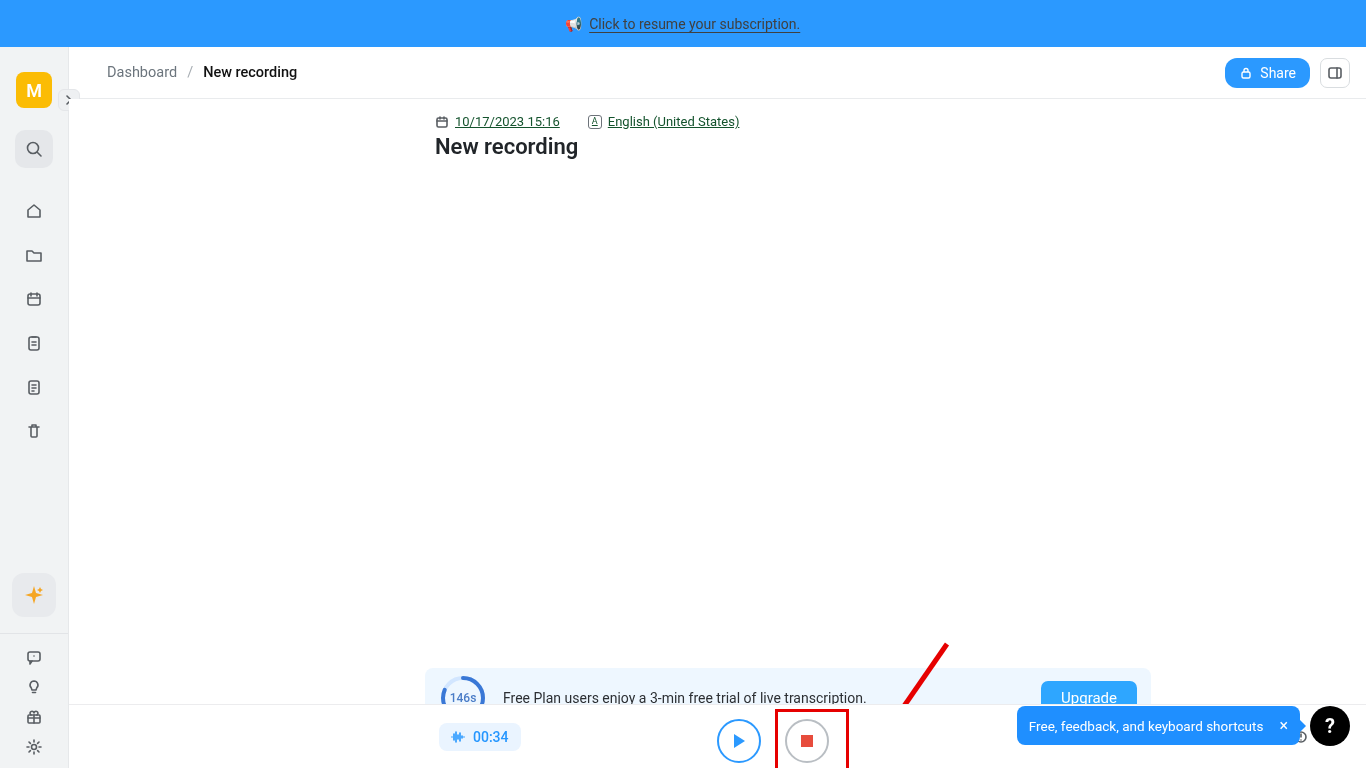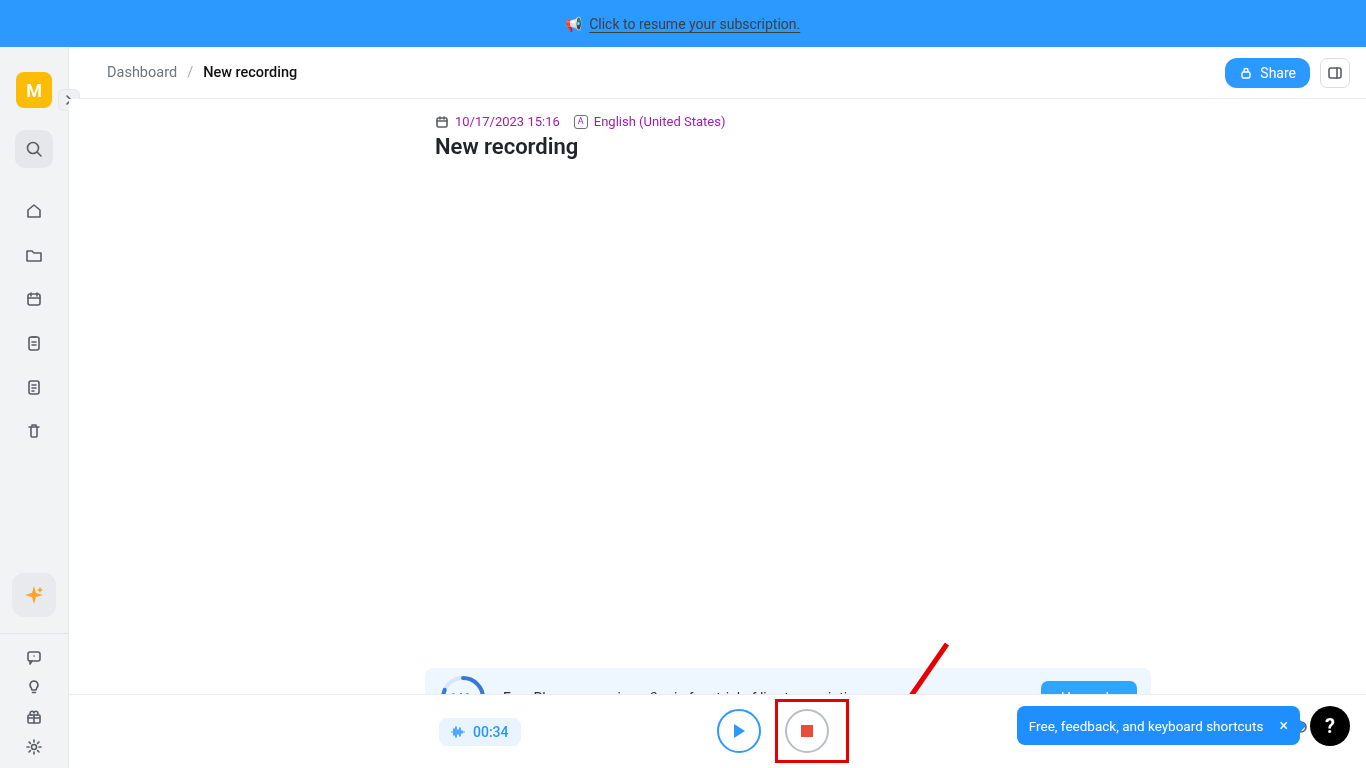--- a/index.html
+++ b/index.html
@@ -76,21 +76,21 @@
     background:var(--blue2);color:#fff;border:none;border-radius:12px;
     padding:7px 14px;font-size:14px;display:flex;align-items:center;gap:7px;cursor:pointer;
   }
   .panel-toggle{
     margin-left:10px;width:30px;height:30px;border-radius:7px;border:1px solid #d9dde0;
     display:flex;align-items:center;justify-content:center;color:#555;cursor:pointer;background:#fff;
   }
 
   .page{flex:1;overflow:hidden;position:relative;background:#fff;}
   .meta-row{
-    position:absolute;left:366px;top:15px;display:flex;align-items:center;gap:14px;color:#a21caf;font-size:13px;
+    position:absolute;left:366px;top:15px;display:flex;align-items:center;gap:28px;color:#14532d;font-size:13px;text-decoration:underline;
   }
   .meta-item{display:flex;align-items:center;gap:6px;}
   .lang-ico{border:1.4px solid #6d737a;border-radius:3px;width:14px;height:14px;display:inline-flex;align-items:center;justify-content:center;font-size:9px;line-height:1;}
   h1.doc-title{
     position:absolute;left:366px;top:35px;font-size:22px;font-weight:600;margin:0;
   }
 
   
   .free-strip{
     position:absolute;left:356px;width:726px;top:569px;height:60px;
@@ -101,21 +101,21 @@
   }
   .progress-ring svg{transform:rotate(-90deg);}
   .progress-ring .txt{position:absolute;inset:0;display:flex;align-items:center;justify-content:center;font-size:12px;color:#4a7cc7;font-weight:500;}
   .free-strip .msg{font-size:14px;color:#2c2f33;flex:1;}
   .upgrade-btn{
     background:#2ea6ff;color:#fff;border:none;border-radius:7px;padding:8px 20px;font-size:15px;cursor:pointer;
   }
 
   
   .footer{
-    position:absolute;left:0;right:0;bottom:0;height:74px;border-top:1px solid #ececee;
+    position:absolute;left:0;right:0;bottom:0;height:64px;border-top:1px solid #ececee;
     display:flex;align-items:center;background:#fff;
   }
   .timer-pill{
     margin-left:370px;background:#eaf4ff;color:#2596ff;border-radius:8px;padding:6px 12px;
     display:flex;align-items:center;gap:8px;font-size:14px;font-weight:500;
   }
   .controls{position:absolute;left:648px;top:14px;display:flex;align-items:center;gap:24px;}
   .ctrl{
     width:44px;height:44px;border-radius:50%;display:flex;align-items:center;justify-content:center;cursor:pointer;
   }

